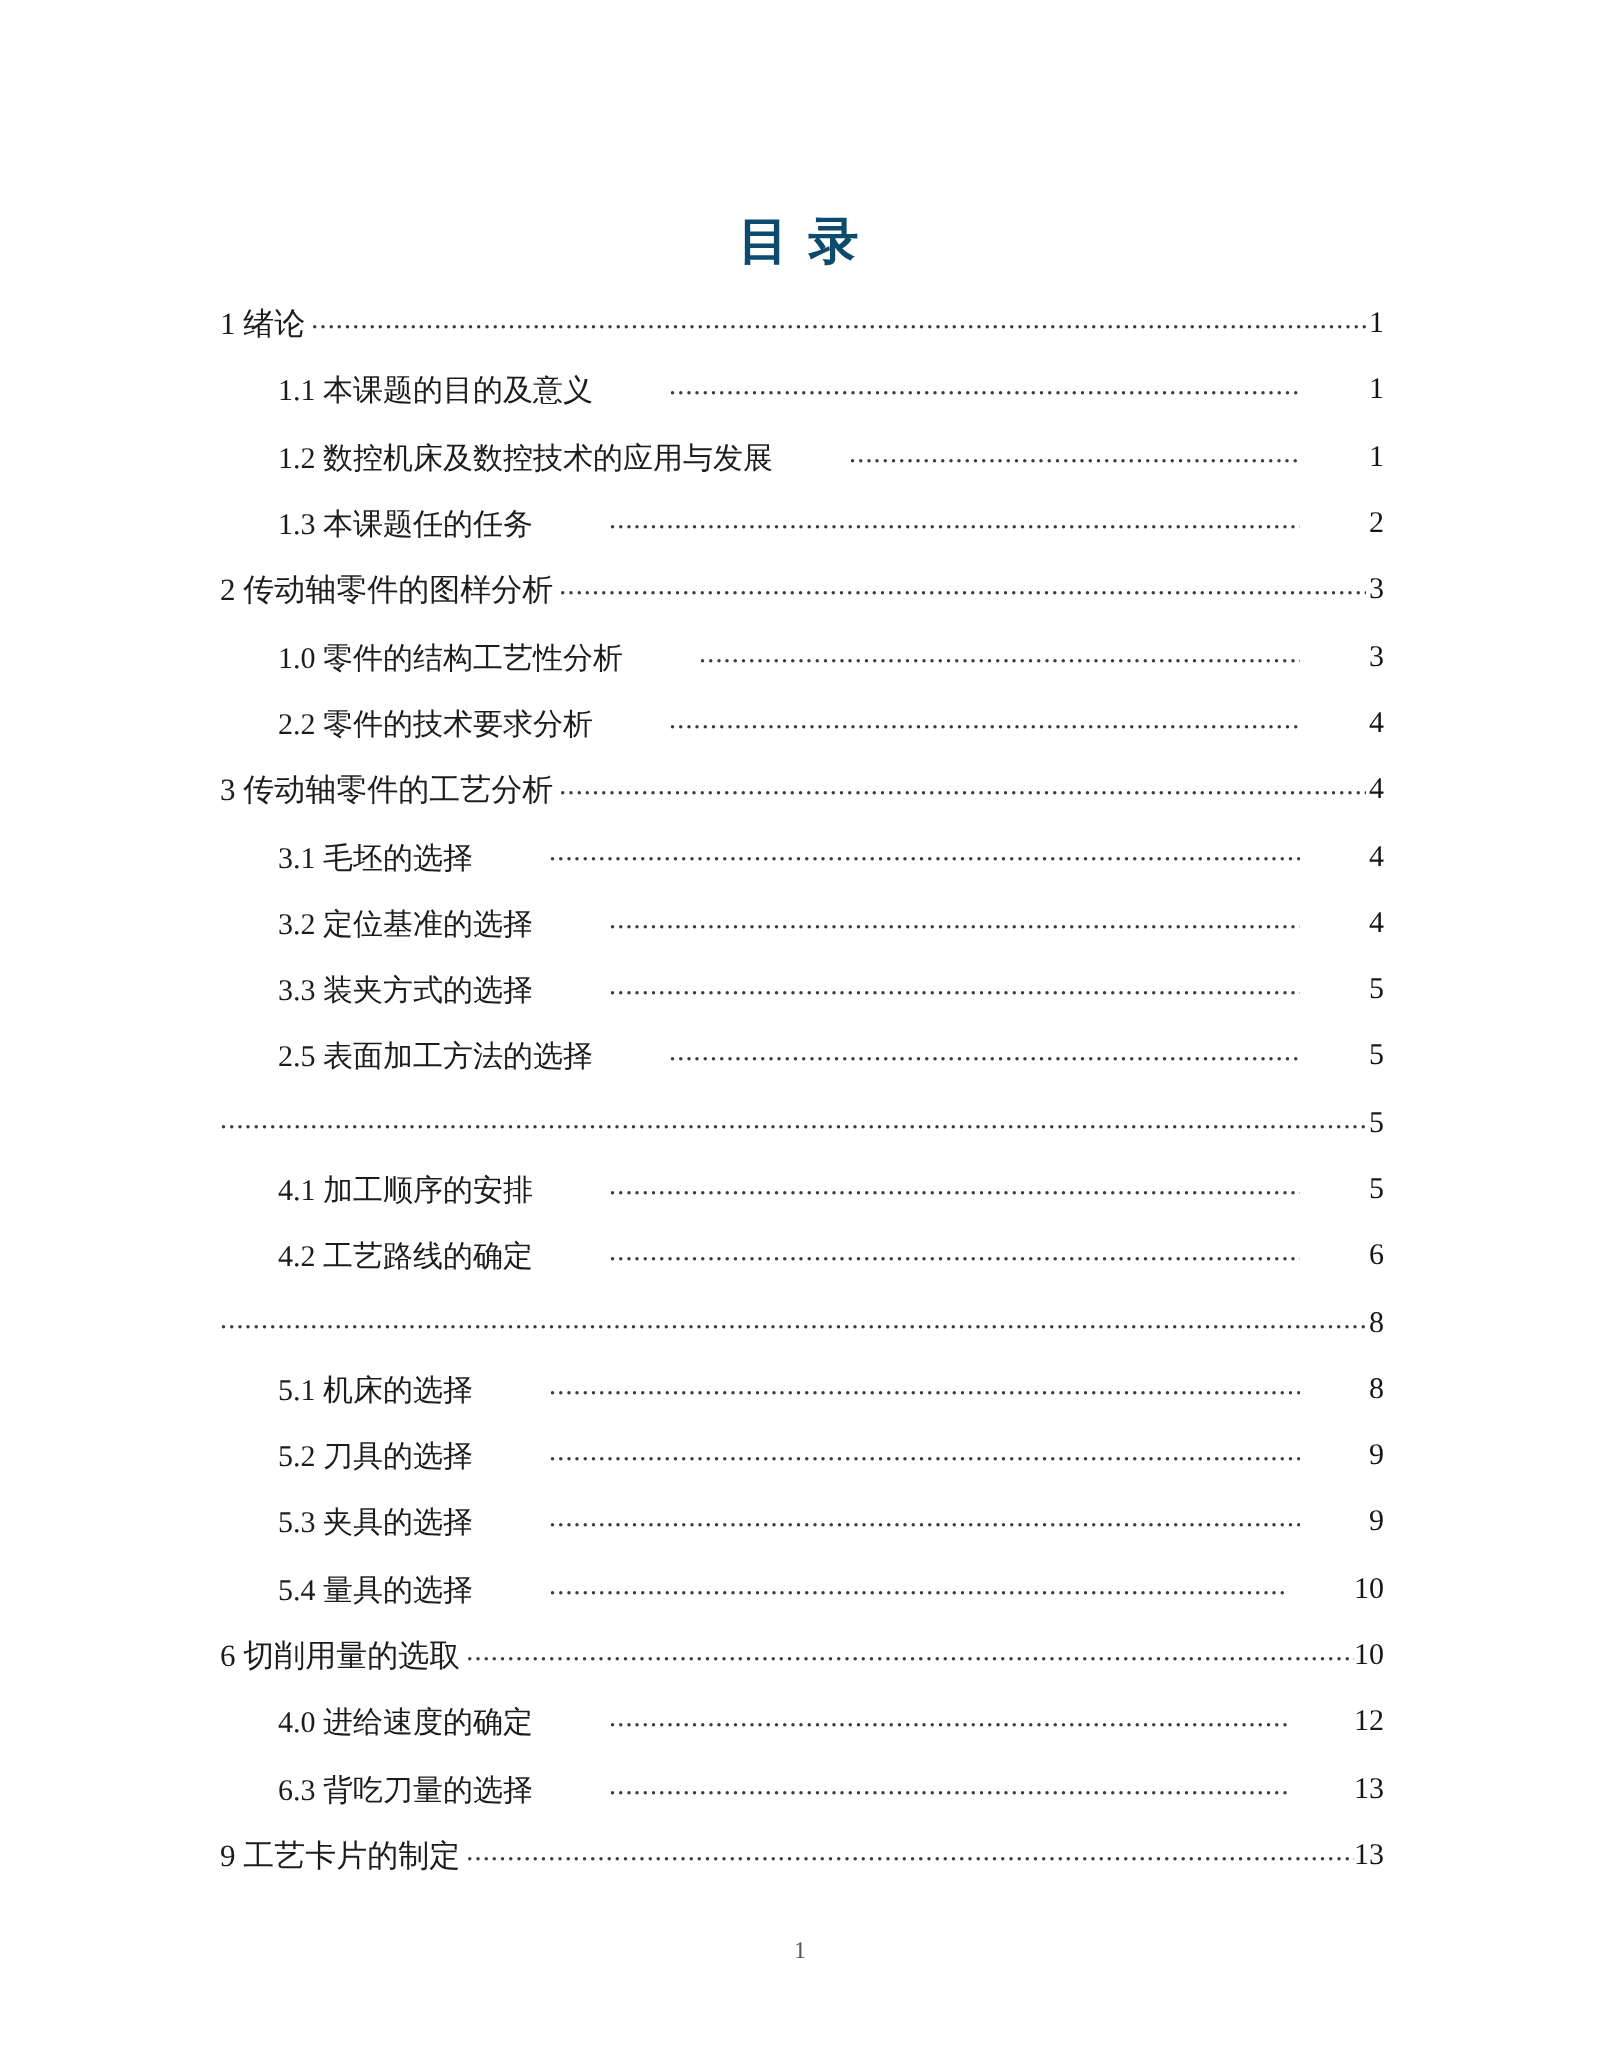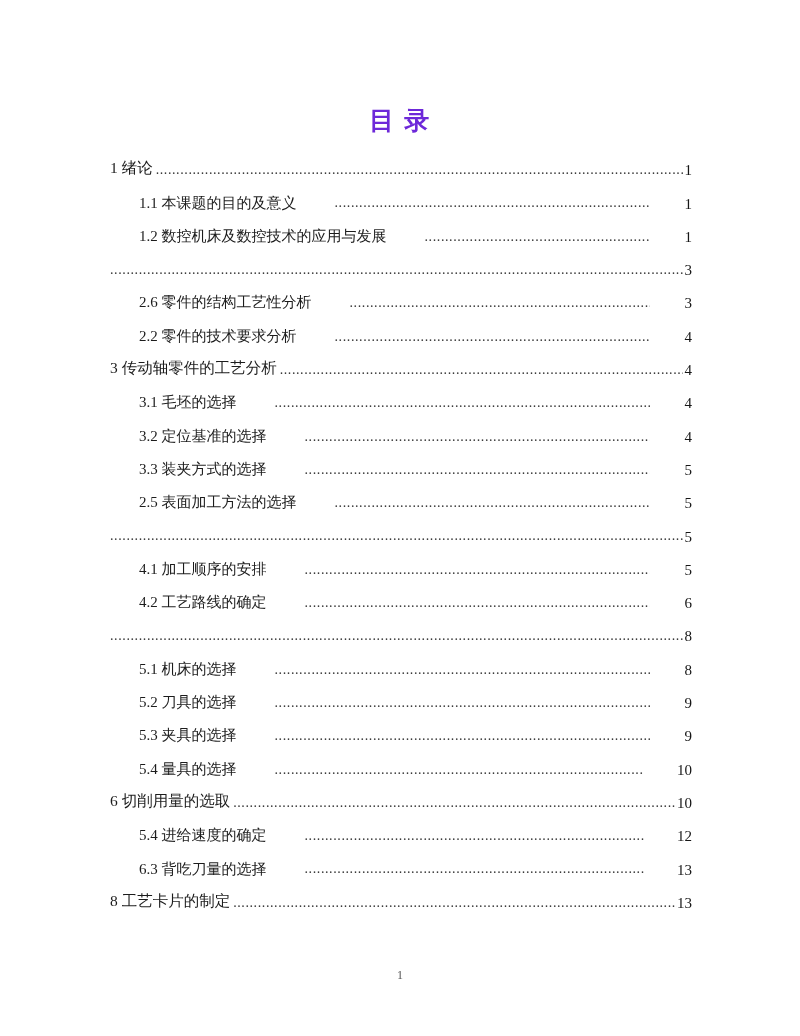--- a/index.html
+++ b/index.html
@@ -23,34 +23,34 @@
   .toc-title {
     position: absolute;
     top: 104px;
     left: 0;
     width: 800px;
     text-align: center;
     font-family: "Liberation Sans", "DejaVu Sans", sans-serif;
     font-weight: bold;
     font-size: 25px;
     letter-spacing: 0.06em;
-    color: #6d28d9;
+    color: #0c4a6e;
   }
 
   
   .toc-list {
     position: absolute;
     top: 146px;
     left: 110px;
     width: 582px;
   }
 
   .toc-entry {
     display: flex;
-    align-items: flex-end;
+    align-items: center;
     height: 33.3px;
     white-space: nowrap;
     font-size: 15.5px;
     color: #1c1c1c;
   }
 
   .toc-entry.level-2 {
     padding-left: 29px;
     font-size: 15px;
     gap: 33px;
@@ -121,26 +121,32 @@
       <div class="toc-entry level-2">
         <span class="toc-label">1.1 本课题的目的及意义</span>
         <span class="toc-leader"></span>
         <span class="toc-page">1</span>
       </div>
       <div class="toc-entry level-2">
         <span class="toc-label">1.2 数控机床及数控技术的应用与发展</span>
         <span class="toc-leader"></span>
         <span class="toc-page">1</span>
       </div>
-      <div class="toc-entry level-1">
+      <div class="toc-entry level-2">
+        <span class="toc-label">1.3 本课题任的任务</span>
+        <span class="toc-leader"></span>
+        <span class="toc-page">2</span>
+      </div>
+      <div class="toc-entry level-1">
+        <span class="toc-label">2 传动轴零件的图样分析</span>
         <span class="toc-leader"></span>
         <span class="toc-page">3</span>
       </div>
       <div class="toc-entry level-2">
-        <span class="toc-label">2.6 零件的结构工艺性分析</span>
+        <span class="toc-label">1.0 零件的结构工艺性分析</span>
         <span class="toc-leader"></span>
         <span class="toc-page">3</span>
       </div>
       <div class="toc-entry level-2">
         <span class="toc-label">2.2 零件的技术要求分析</span>
         <span class="toc-leader"></span>
         <span class="toc-page">4</span>
       </div>
       <div class="toc-entry level-1">
         <span class="toc-label">3 传动轴零件的工艺分析</span>
@@ -204,31 +210,31 @@
         <span class="toc-label">5.4 量具的选择</span>
         <span class="toc-leader"></span>
         <span class="toc-page">10</span>
       </div>
       <div class="toc-entry level-1">
         <span class="toc-label">6 切削用量的选取</span>
         <span class="toc-leader"></span>
         <span class="toc-page">10</span>
       </div>
       <div class="toc-entry level-2">
-        <span class="toc-label">5.4 进给速度的确定</span>
+        <span class="toc-label">4.0 进给速度的确定</span>
         <span class="toc-leader"></span>
         <span class="toc-page">12</span>
       </div>
       <div class="toc-entry level-2">
         <span class="toc-label">6.3 背吃刀量的选择</span>
         <span class="toc-leader"></span>
         <span class="toc-page">13</span>
       </div>
       <div class="toc-entry level-1">
-        <span class="toc-label">8 工艺卡片的制定</span>
+        <span class="toc-label">9 工艺卡片的制定</span>
         <span class="toc-leader"></span>
         <span class="toc-page">13</span>
       </div>
     </div>
 
   <div class="page-number">1</div>
 
 </div>
 
 </body></html>

